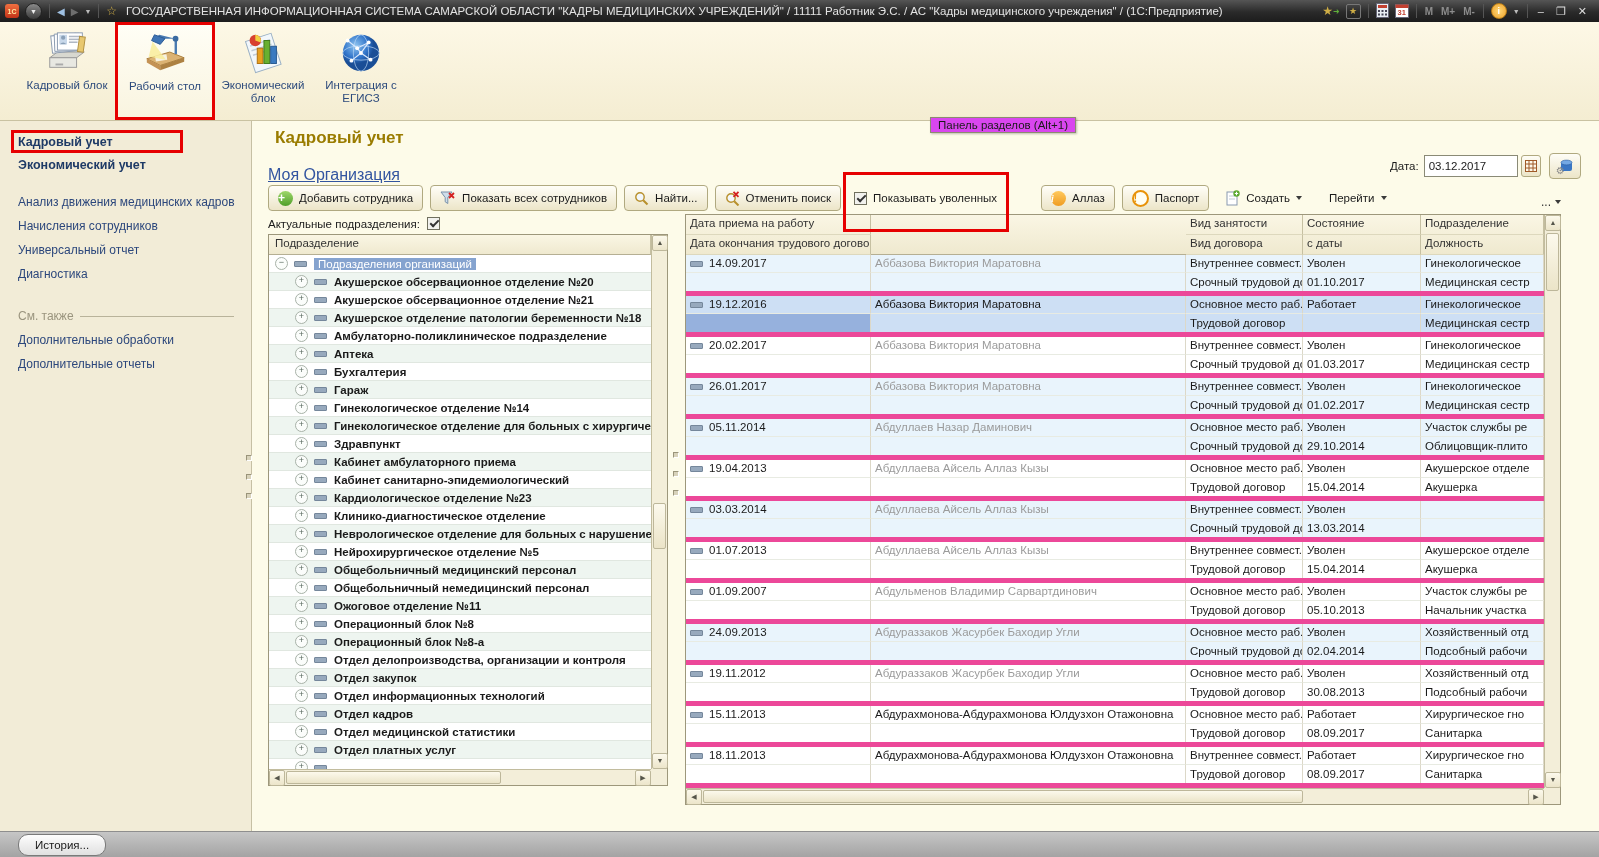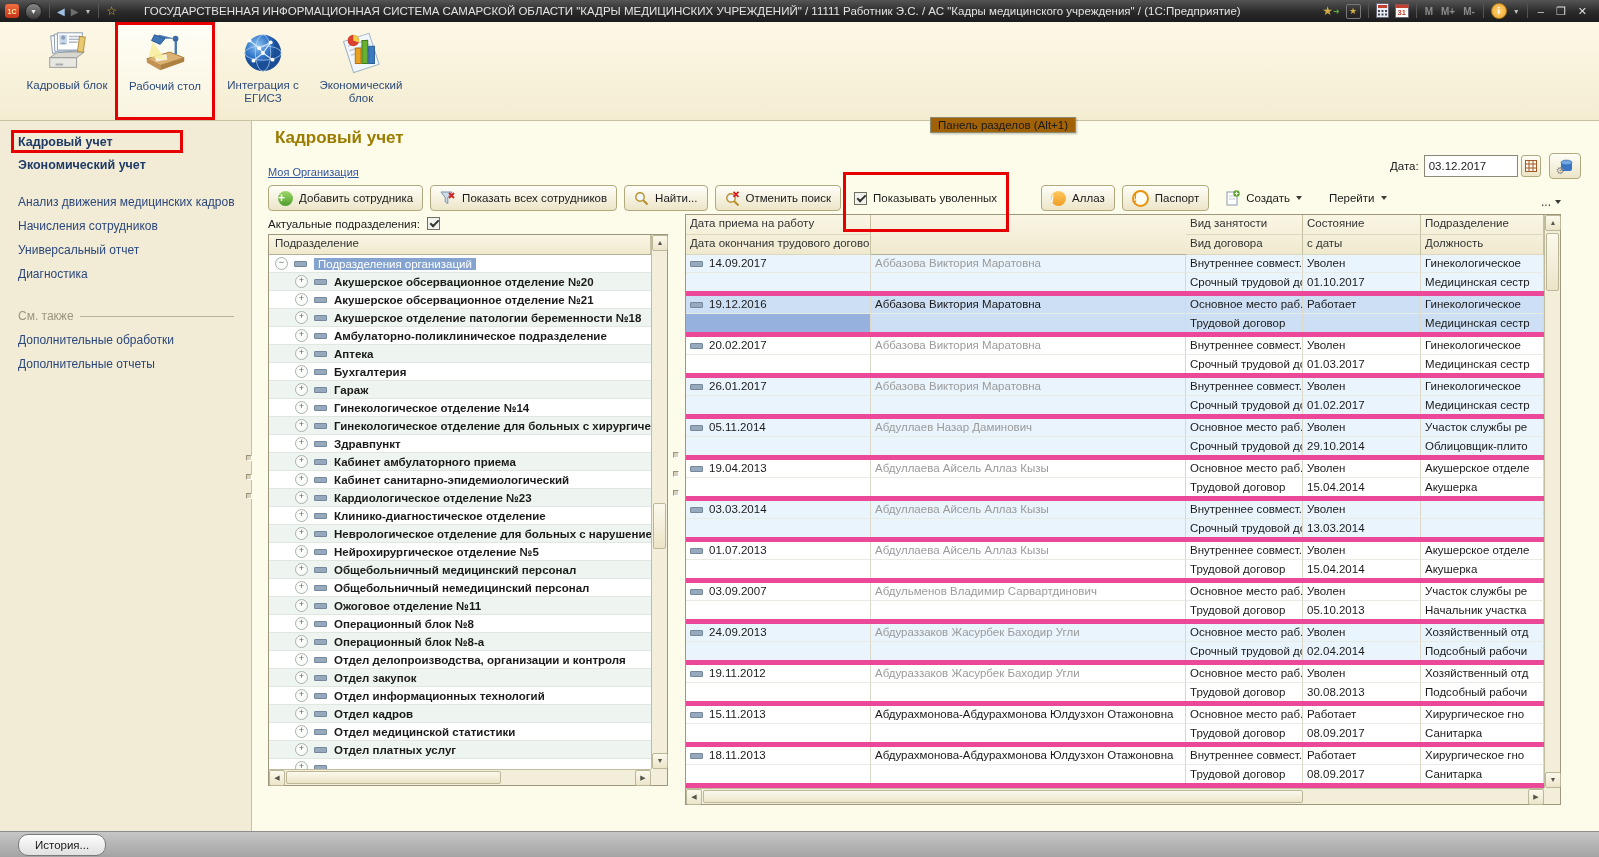--- a/index.html
+++ b/index.html
@@ -13,21 +13,21 @@
   .tb-ic{display:inline-flex;align-items:center;justify-content:center;margin:0 3px;flex:none}
   .appic{width:14px;height:14px;border-radius:3px;background:linear-gradient(#f07040,#c23318);
     color:#ffe9a0;font-size:7px;font-weight:bold;margin-left:5px}
   .circbtn{width:15px;height:15px;border-radius:50%;background:linear-gradient(#8a8a8a,#3a3a3a);
     border:1px solid #222;color:#eee;font-size:7px}
   .navarr{font-size:10px;color:#9fc0e2}
   .navarr.dis{color:#6e6e6e}
   .caret{font-size:7px;color:#bbb}
   .tbstar{color:#cfae46;font-size:12px}
   .tb-sep{width:1px;height:14px;background:#555;margin:0 4px}
-  .tb-title{margin-left:24px;overflow:hidden;text-overflow:ellipsis;flex:1}
+  .tb-title{margin-left:6px;overflow:hidden;text-overflow:ellipsis;flex:1}
   .tb-right{display:flex;align-items:center;margin-right:6px}
   .memb{font-weight:bold;font-size:10px;color:#8d8d8d;margin:0 4px}
   .winbtn{font-size:11px;color:#ddd;margin:0 6px}
   .infoc{width:14px;height:14px;border-radius:50%;background:radial-gradient(#ffd878,#eda028);
     border:1px solid #b87d18;color:#fff;font-weight:bold;font-size:9px}
   .minisvg{display:inline-block}
 
   
   .sections{position:absolute;left:0;top:22px;width:1599px;height:99px;
     background:linear-gradient(#fdf8e6,#f4edd2);border-bottom:1px solid #c9c2a2;
@@ -48,21 +48,21 @@
     padding:14px 0 0 18px}
   .side-item{font-size:12px;color:#2c477c;margin-bottom:10px;position:relative;width:fit-content}
   .side-item.bold{font-weight:bold;font-size:12.5px;color:#1e3a66;margin-bottom:9px}
   .side-gap{height:14px}
   .side-head{display:flex;align-items:center;color:#9a947e;font-size:12px;margin:4px 0 10px 0;width:216px}
   .side-head .hline{flex:1;height:1px;background:#b9b39a;margin-left:6px}
 
   
   .main{position:absolute;left:252px;top:121px;width:1347px;height:710px;background:#fdfbe9}
   .h1{position:absolute;left:23px;top:7px;font-size:17px;font-weight:bold;color:#9a7c00}
-  .orglink{position:absolute;left:16px;top:45px;font-size:11px;color:#3355a0;text-decoration:underline}
+  .orglink{position:absolute;left:16px;top:45px;font-size:16px;color:#3355a0;text-decoration:underline}
 
   .dategrp{position:absolute;left:1138px;top:32px;display:flex;align-items:center;font-size:11.5px}
   .dateinput{width:84px;height:20px;background:#fff;border:1px solid #8a8a76;
     padding:0 4px;line-height:20px;font-size:11.5px;margin-left:5px}
   .minibtn{height:22px;border:1px solid #b0a980;border-radius:3px;margin-left:3px;
     background:linear-gradient(#fefdf6,#ece5c8);display:inline-flex;align-items:center;
     justify-content:center;box-sizing:border-box}
   .gridbtn{width:20px}
   .dbbtn{width:32px;height:26px;margin-left:8px;border-radius:4px}
 
@@ -139,21 +139,21 @@
   .record .r1{border-bottom:1px solid #e8ebe2}
   .record.shade{background:#e9f4fc}
   .record.sel{background:#cddff4}
   .record.sel .cell2{background:#96b1dd}
   .record .dash{margin-right:6px}
   .gray{color:#9b9b9b}
 
   
   .grip{position:absolute;width:6px;height:44px;display:flex;flex-direction:column;justify-content:space-between}
   .grip i{width:4px;height:4px;background:#d8d2ba;border:1px solid #9a947a;border-right-color:#fff;border-bottom-color:#fff}
-  .tooltip{position:absolute;left:930px;top:117px;background:#a16207;border:1px solid #8c8c70;
+  .tooltip{position:absolute;left:930px;top:117px;background:#d946ef;border:1px solid #8c8c70;
     font-size:11.5px;padding:1px 7px;z-index:70;white-space:nowrap;box-shadow:1px 1px 2px rgba(0,0,0,.25)}
   .statusbar{position:absolute;left:0;top:831px;width:1599px;height:26px;
     background:linear-gradient(#c6c6c6,#a2a2a2);border-top:1px solid #8e8e8e;display:flex;align-items:center}
   .histbtn{margin-left:18px;height:20px;border:1px solid #7a7a7a;border-radius:10px;
     background:linear-gradient(#fdfdfd,#e0e0e0);font-size:11.5px;padding:0 16px;display:flex;align-items:center}
 </style>
 </head>
 <body>
 
 <div class="titlebar">
@@ -236,56 +236,56 @@
       <rect x="34" y="9" width="2.5" height="16" fill="#4a7ab0"></rect>
       <circle cx="35" cy="9" r="3" fill="#3a6aa0"></circle>
       <path d="M35 9 L18 5 L13 9 Z" fill="#4a7ab0"></path>
       <path d="M13 5 L24 9 L19 15 L10 11 Z" fill="#3f74b4" stroke="#2c5a94"></path>
       <path d="M11 12 L25 31 L7 28 Z" fill="#f9ec96" opacity="0.8"></path>
     </svg>
     <div class="sec-label">Рабочий стол</div>
   </div>
   <div class="section-item">
     <svg class="sec-ico" viewBox="0 0 48 48">
+      <g transform="rotate(-18 24 24)">
+          <rect x="10" y="8" width="28" height="34" fill="#f2f7fb" stroke="#9ab0c4"></rect>
+      <line x1="13" y1="14" x2="35" y2="14" stroke="#c0ccd8" stroke-width="1.5"></line>
+      <line x1="13" y1="19" x2="35" y2="19" stroke="#c0ccd8" stroke-width="1.5"></line>
+      <line x1="13" y1="24" x2="35" y2="24" stroke="#c0ccd8" stroke-width="1.5"></line>
+        </g>
+      <rect x="18" y="20" width="6" height="16" fill="#e8a020" stroke="#b07010"></rect>
+      <rect x="25" y="12" width="6" height="24" fill="#68b030" stroke="#3f7a18"></rect>
+      <rect x="32" y="18" width="6" height="18" fill="#3a7ac0" stroke="#275a90"></rect>
+      <circle cx="16" cy="12" r="6" fill="#d84030"></circle>
+      <path d="M16 12 L16 6 A6 6 0 0 1 21.5 14 Z" fill="#f0d040"></path>
+    </svg>
+    <div class="sec-label">Экономический блок</div>
+  </div>
+  <div class="section-item">
+    <svg class="sec-ico" viewBox="0 0 48 48">
       <defs>
           <radialGradient id="gl" cx="35%" cy="30%">
             <stop offset="0%" stop-color="#8ec4f0"></stop>
             <stop offset="70%" stop-color="#2e72c8"></stop>
             <stop offset="100%" stop-color="#1a4e96"></stop>
           </radialGradient>
         </defs>
       <circle cx="24" cy="25" r="19" fill="url(#gl)"></circle>
       <ellipse cx="24" cy="25" rx="19" ry="7.5" fill="none" stroke="#bcd8f4" stroke-width="1" opacity="0.7"></ellipse>
       <ellipse cx="24" cy="25" rx="8" ry="19" fill="none" stroke="#bcd8f4" stroke-width="1" opacity="0.7"></ellipse>
       <path d="M10 12 L20 20 L32 14 M14 33 L24 25 L34 32 M20 20 L24 25 M32 14 L24 25" stroke="#dceafc" stroke-width="1.2" fill="none"></path>
       <circle cx="10" cy="12" r="2" fill="#fff"></circle>
         <circle cx="20" cy="20" r="2" fill="#fff"></circle>
       <circle cx="32" cy="14" r="2" fill="#fff"></circle>
         <circle cx="14" cy="33" r="2" fill="#fff"></circle>
       <circle cx="24" cy="25" r="2" fill="#fff"></circle>
         <circle cx="34" cy="32" r="2" fill="#fff"></circle>
     </svg>
     <div class="sec-label">Интеграция с ЕГИСЗ</div>
   </div>
-  <div class="section-item">
-    <svg class="sec-ico" viewBox="0 0 48 48">
-      <g transform="rotate(-18 24 24)">
-          <rect x="10" y="8" width="28" height="34" fill="#f2f7fb" stroke="#9ab0c4"></rect>
-      <line x1="13" y1="14" x2="35" y2="14" stroke="#c0ccd8" stroke-width="1.5"></line>
-      <line x1="13" y1="19" x2="35" y2="19" stroke="#c0ccd8" stroke-width="1.5"></line>
-      <line x1="13" y1="24" x2="35" y2="24" stroke="#c0ccd8" stroke-width="1.5"></line>
-        </g>
-      <rect x="18" y="20" width="6" height="16" fill="#e8a020" stroke="#b07010"></rect>
-      <rect x="25" y="12" width="6" height="24" fill="#68b030" stroke="#3f7a18"></rect>
-      <rect x="32" y="18" width="6" height="18" fill="#3a7ac0" stroke="#275a90"></rect>
-      <circle cx="16" cy="12" r="6" fill="#d84030"></circle>
-      <path d="M16 12 L16 6 A6 6 0 0 1 21.5 14 Z" fill="#f0d040"></path>
-    </svg>
-    <div class="sec-label">Экономический блок</div>
-  </div>
 </div>
 
 <div class="sidebar">
   <div class="side-item bold">
     <div class="redframe" style="left:-7px;top:-5px;right:-70px;bottom:-4px"></div>
     <span>Кадровый учет</span>
   </div>
   <div class="side-item bold">Экономический учет</div>
   <div class="side-gap"></div>
   <div class="side-item">Анализ движения медицинских кадров</div>
@@ -691,21 +691,21 @@
     <div class="td r1 dep" style="grid-column:5">Акушерское отделе</div>
     <div class="td r2 cell2" style="grid-column:1"></div>
     <div class="td r2" style="grid-column:2"></div>
     <div class="td r2 ctr" style="grid-column:3">Трудовой договор</div>
     <div class="td r2 sd" style="grid-column:4">15.04.2014</div>
     <div class="td r2 pos" style="grid-column:5">Акушерка</div>
   </div>
         <div class="record">
     <div class="td r1" style="grid-column:1">
             <span class="dash"></span>
-            <span class="d1">03.09.2007</span>
+            <span class="d1">01.09.2007</span>
           </div>
     <div class="td r1 nm gray" style="grid-column:2">Абдульменов Владимир Сарвартдинович</div>
     <div class="td r1 emp" style="grid-column:3">Основное место раб...</div>
     <div class="td r1 st" style="grid-column:4">Уволен</div>
     <div class="td r1 dep" style="grid-column:5">Участок службы ре</div>
     <div class="td r2 cell2" style="grid-column:1"></div>
     <div class="td r2" style="grid-column:2"></div>
     <div class="td r2 ctr" style="grid-column:3">Трудовой договор</div>
     <div class="td r2 sd" style="grid-column:4">05.10.2013</div>
     <div class="td r2 pos" style="grid-column:5">Начальник участка</div>

